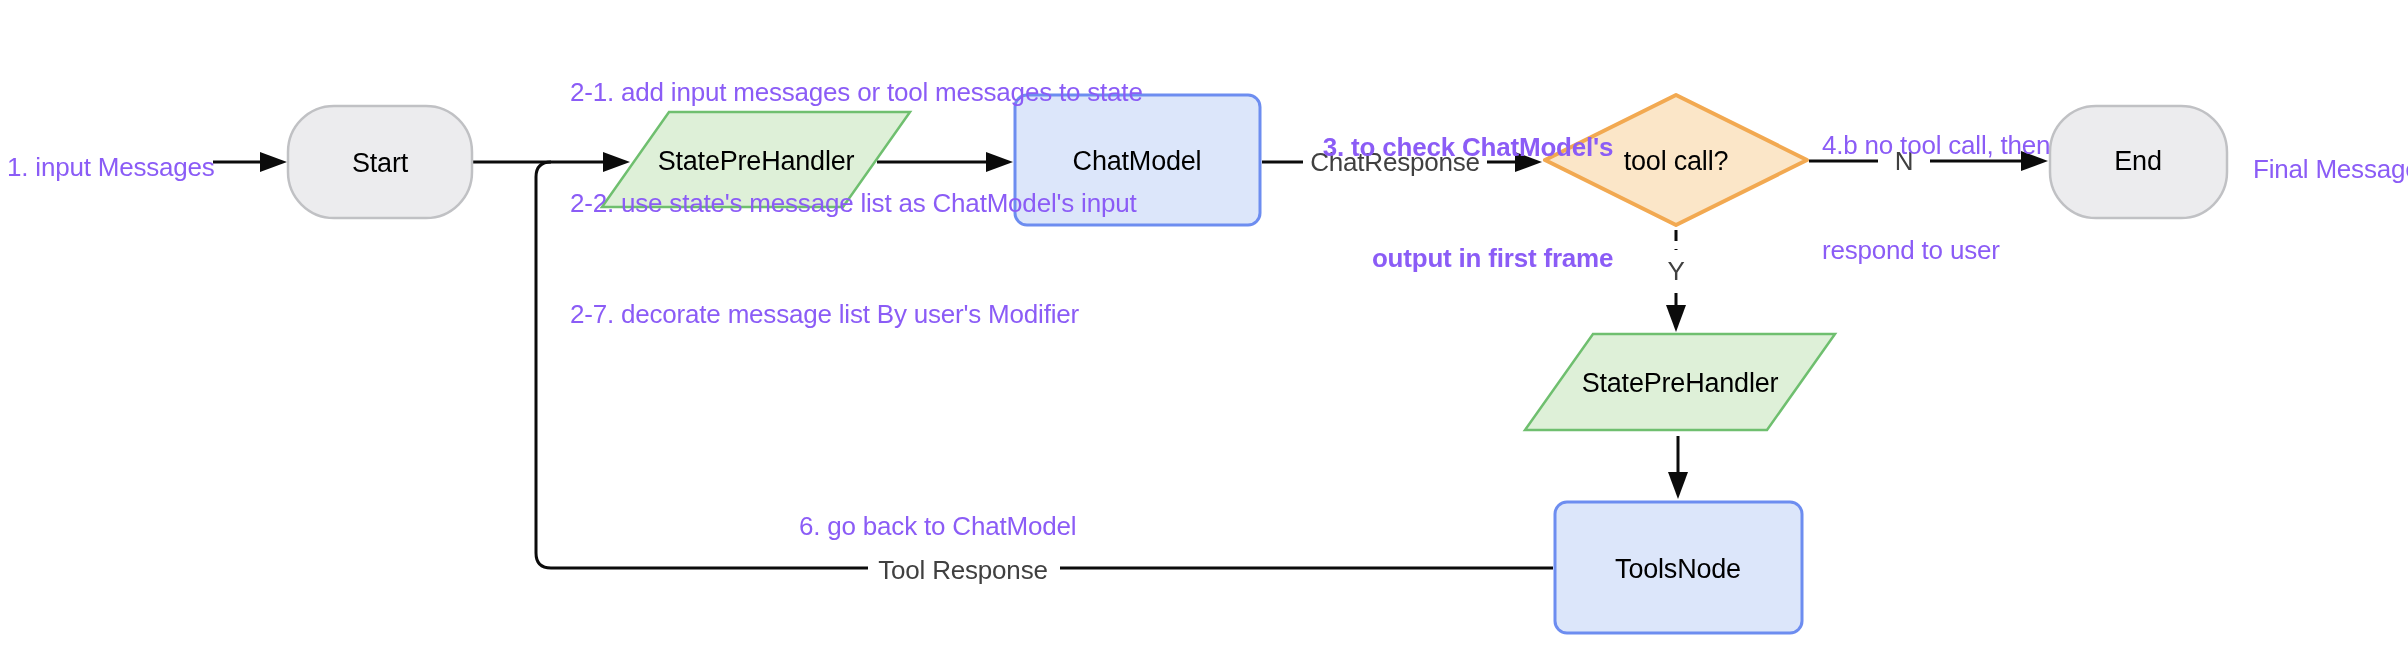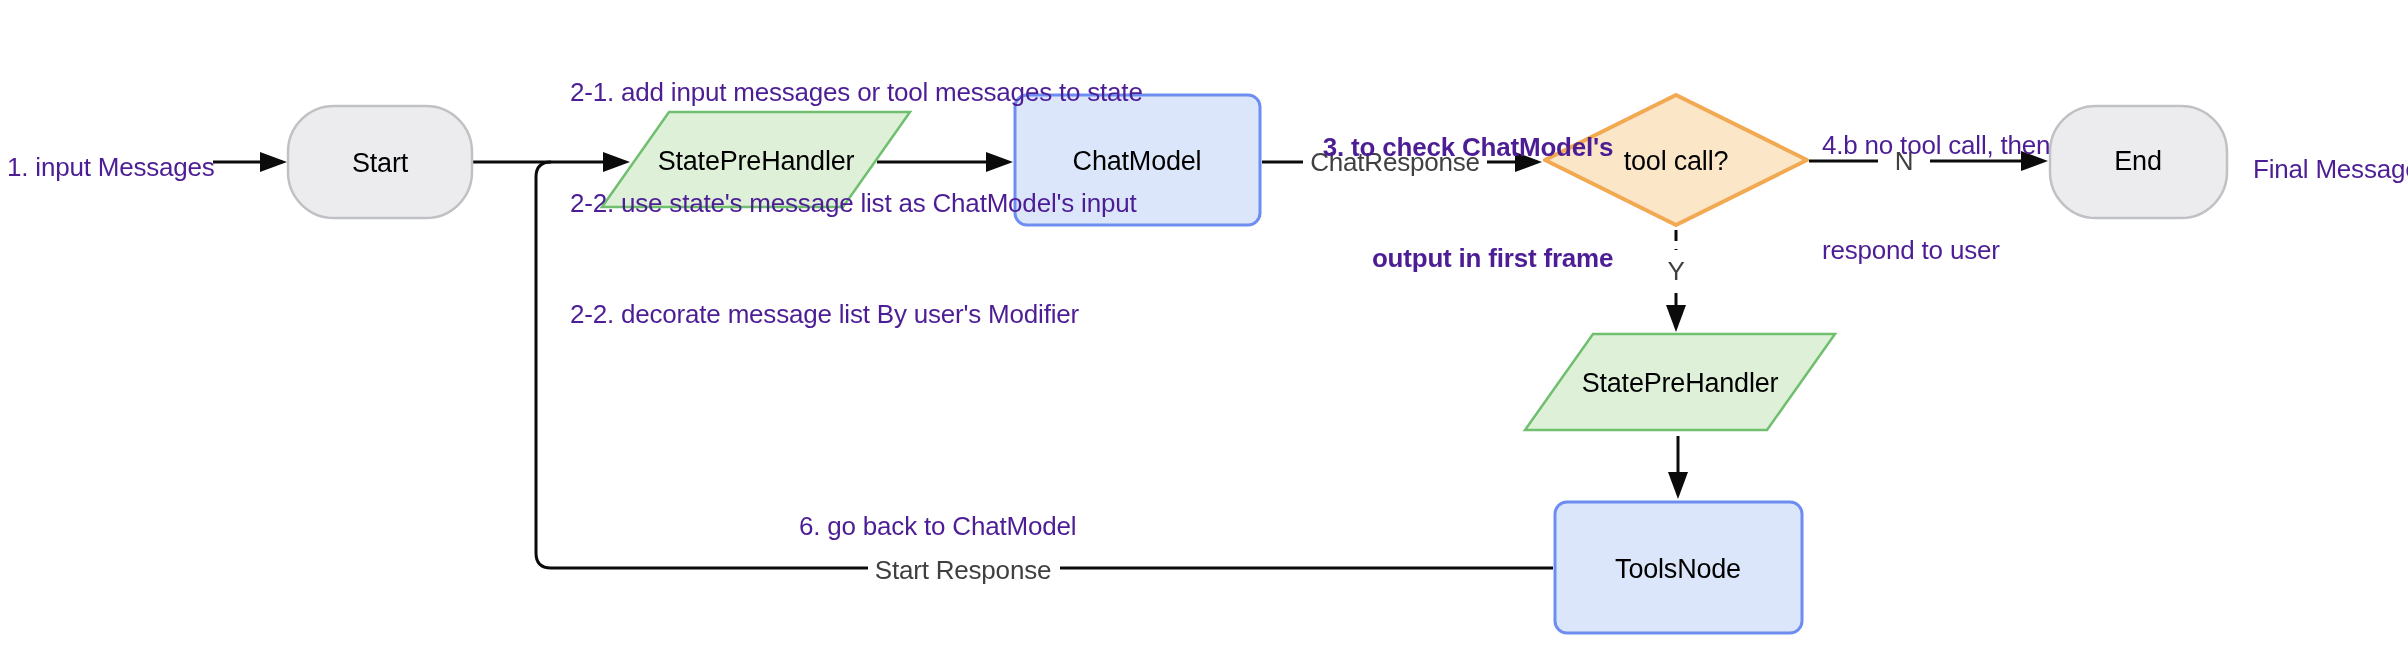--- a/index.html
+++ b/index.html
@@ -11,21 +11,21 @@
     color:#2a2a2a;
     overflow:hidden;
   }
   .stage svg{position:absolute;left:0;top:0;}
   .txt{
     position:absolute;
     font-size:26px;
     line-height:37px;
     letter-spacing:-0.2px;
     white-space:pre;
-    color:#4c1d95;
+    color:#8b5cf6;
   }
   .node-label{
     font-size:27px;
     line-height:27px;
     color:#000000;
     transform:translate(-50%,-50%);
     text-align:center;
   }
   .edge-label{
     font-size:26px;
@@ -89,28 +89,28 @@
   <div class="txt node-label" style="left:756px;top:161px">StatePreHandler</div>
   <div class="txt node-label" style="left:1137px;top:161px">ChatModel</div>
   <div class="txt node-label" style="left:1676px;top:161px">tool call?</div>
   <div class="txt node-label" style="left:2138px;top:161px">End</div>
   <div class="txt node-label" style="left:1680px;top:383px">StatePreHandler</div>
   <div class="txt node-label" style="left:1678px;top:569px">ToolsNode</div>
 
   <div class="txt edge-label" style="left:1395px;top:162px">ChatResponse</div>
   <div class="txt edge-label" style="left:1904px;top:161px">N</div>
   <div class="txt edge-label" style="left:1676px;top:271px">Y</div>
-  <div class="txt edge-label" style="left:963px;top:570px">Start Response</div>
+  <div class="txt edge-label" style="left:963px;top:570px">Tool Response</div>
 
   <div class="txt" style="left:7px;top:149px">1. input Messages</div>
 
   <div class="txt" style="left:570px;top:0px">
     <div>2-1. add input messages or tool messages to state</div>
     <div>2-2. use state's message list as ChatModel's input</div>
-    <div>2-2. decorate message list By user's Modifier</div>
+    <div>2-7. decorate message list By user's Modifier</div>
   </div>
 
   <div class="txt center" style="left:1468px;top:55px">
     <div>3. to check ChatModel's</div>
     <div>output in first frame</div>
   </div>
 
   <div class="txt" style="left:1822px;top:58px;line-height:35px">
     <div>4.b no tool call, then</div>
     <div>respond to user</div>

